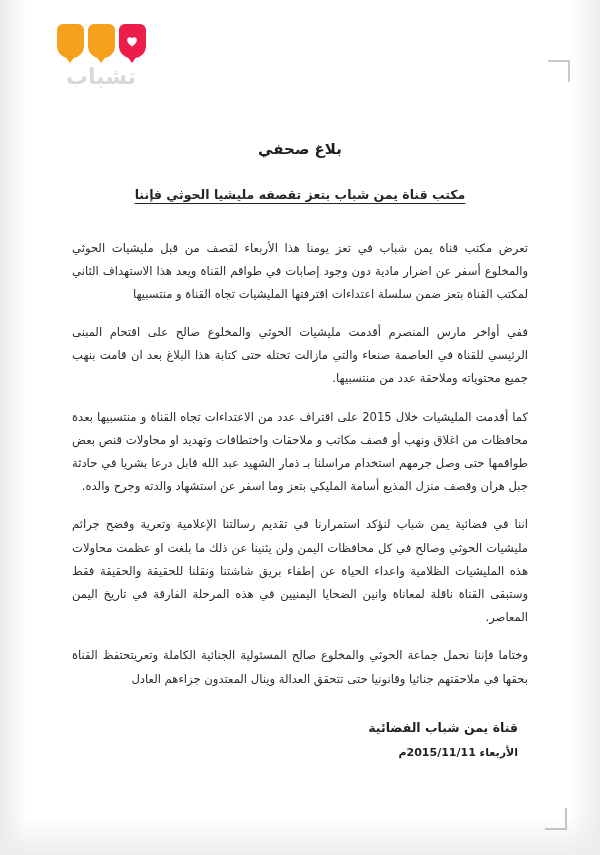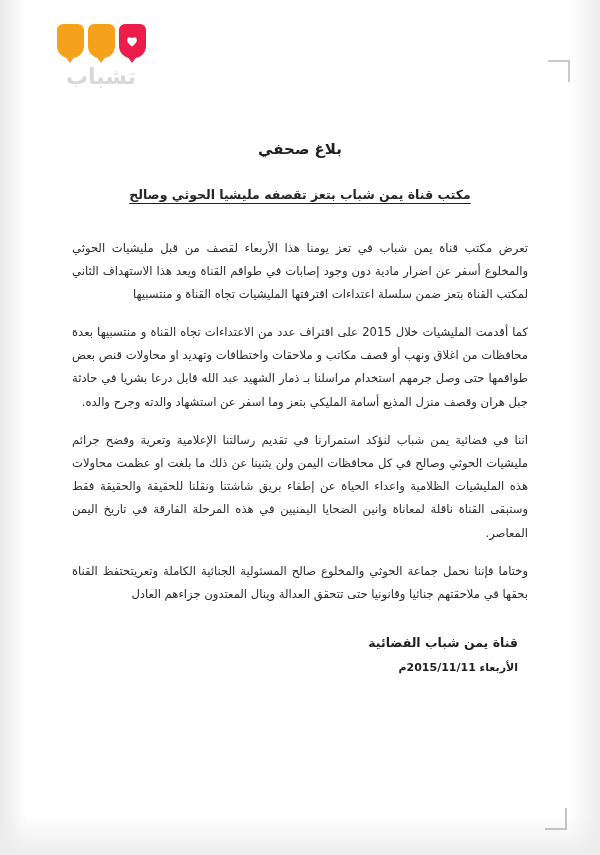--- a/index.html
+++ b/index.html
@@ -191,23 +191,24 @@
       <span class="logo-sq s2"></span>
       <span class="logo-sq s3"></span>
     </div>
     <div class="logo-word">تشباب</div>
   </div>
 
   <div class="doc">
 
     <div class="doc-title">بلاغ صحفي</div>
 
-    <div class="doc-subtitle">مكتب قناة يمن شباب بتعز تقصفه مليشيا الحوثي وصالح</div>
+    <div class="doc-subtitle">مكتب قناة يمن شباب بتعز تقصفه مليشيا الحوثي فإننا</div>
 
     <p class="doc-para">تعرض مكتب قناة يمن شباب في تعز يومنا هذا الأربعاء لقصف من قبل مليشيات الحوثي والمخلوع أسفر عن اضرار مادية دون وجود إصابات في طواقم القناة ويعد هذا الاستهداف الثاني لمكتب القناة بتعز ضمن سلسلة اعتداءات اقترفتها المليشيات تجاه القناة و منتسبيها</p>
+    <p class="doc-para">ففي أواخر مارس المنصرم أقدمت مليشيات الحوثي والمخلوع صالح على اقتحام المبنى الرئيسي للقناة في العاصمة صنعاء والتي مازالت تحتله حتى كتابة هذا البلاغ بعد ان قامت بنهب جميع محتوياته وملاحقة عدد من منتسبيها.</p>
     <p class="doc-para">كما أقدمت المليشيات خلال 2015 على اقتراف عدد من الاعتداءات تجاه القناة و منتسبيها بعدة محافظات من اغلاق ونهب أو قصف مكاتب و ملاحقات واختطافات وتهديد او محاولات قنص بعض طواقمها حتى وصل جرمهم استخدام مراسلنا بـ ذمار الشهيد عبد الله قابل درعا بشريا في حادثة جبل هران وقصف منزل المذيع أسامة المليكي بتعز وما اسفر عن استشهاد والدته وجرح والده.</p>
     <p class="doc-para">اننا في فضائية يمن شباب لنؤكد استمرارنا في تقديم رسالتنا الإعلامية وتعرية وفضح جرائم مليشيات الحوثي وصالح في كل محافظات اليمن ولن يثنينا عن ذلك ما بلغت او عظمت محاولات هذه المليشيات الظلامية واعداء الحياة عن إطفاء بريق شاشتنا ونقلنا للحقيقة والحقيقة فقط وستبقى القناة ناقلة لمعاناة وانين الضحايا اليمنيين في هذه المرحلة الفارقة في تاريخ اليمن المعاصر.</p>
     <p class="doc-para">وختاما فإننا نحمل جماعة الحوثي والمخلوع صالح المسئولية الجنائية الكاملة وتعريتحتفظ القناة بحقها في ملاحقتهم جنائيا وقانونيا حتى تتحقق العدالة وينال المعتدون جزاءهم العادل</p>
 
     <div class="doc-signature">
       <div>قناة يمن شباب الفضائية</div>
       <div class="date">الأربعاء 2015/11/11م</div>
     </div>
 
   </div>

